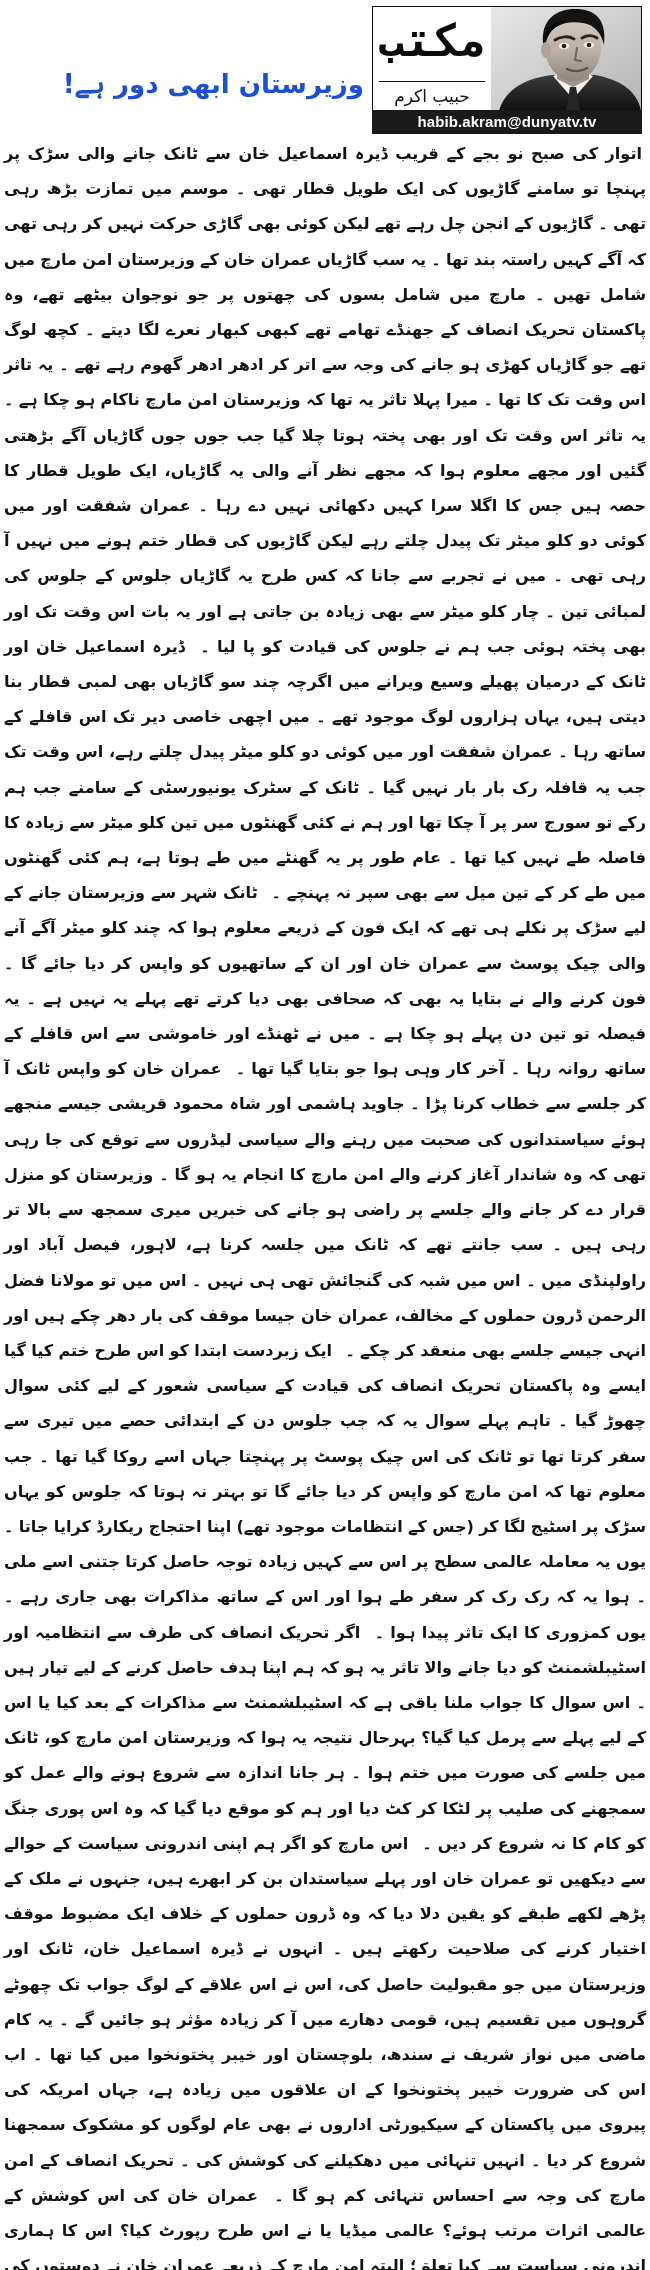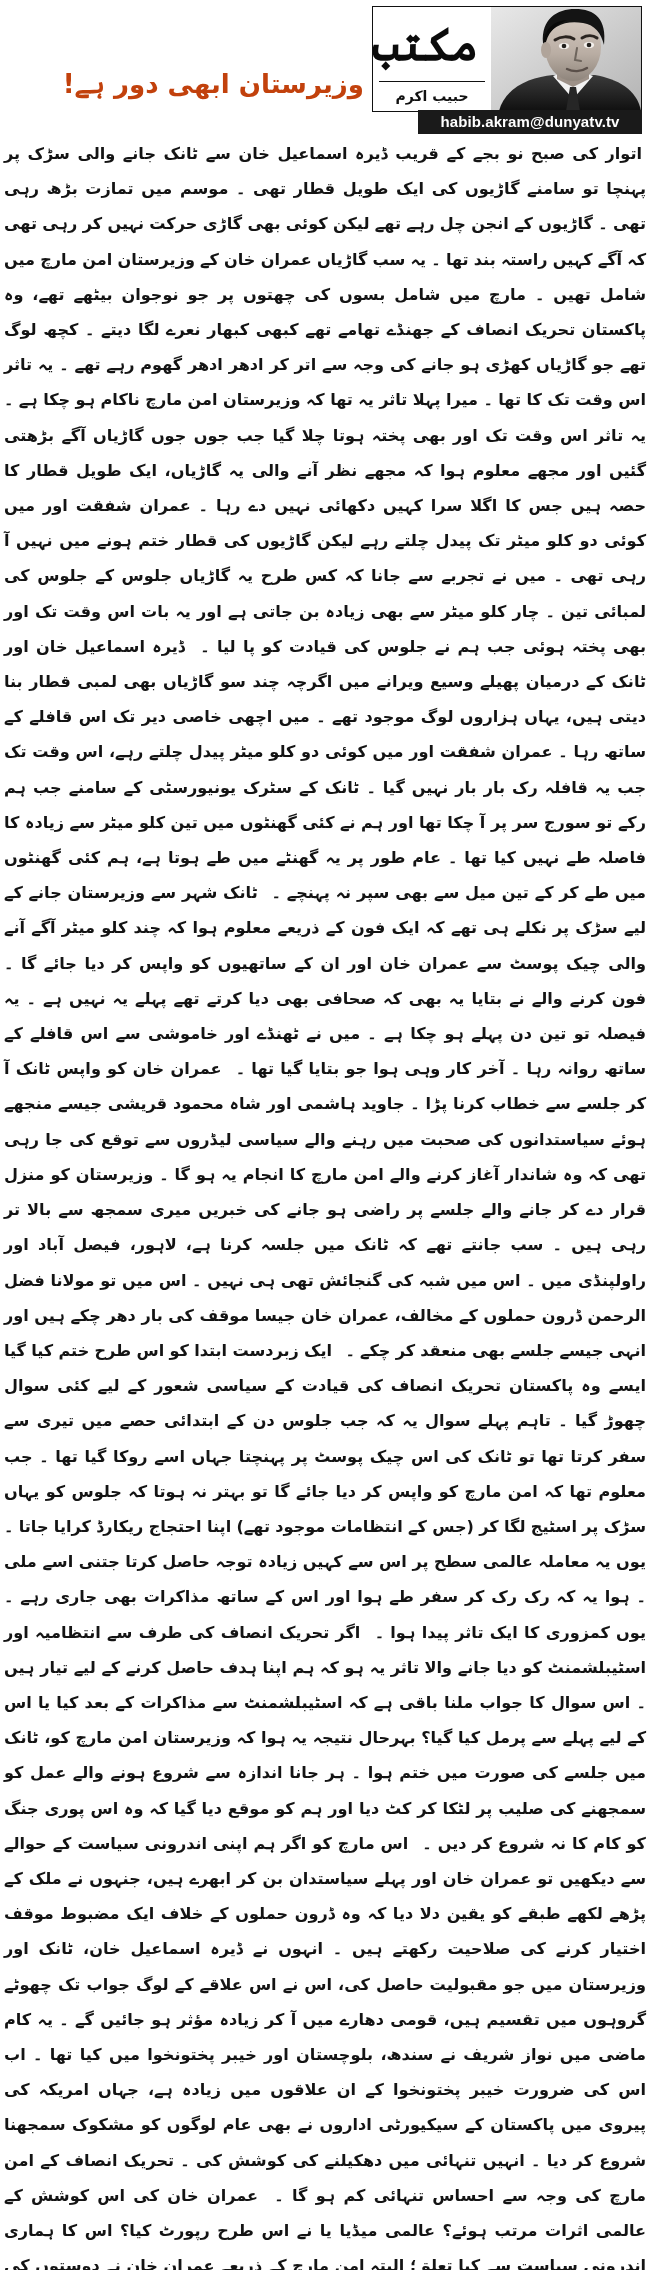--- a/index.html
+++ b/index.html
@@ -57,54 +57,54 @@
     width:120px;
     height:104px;
   }
   #brand-name{
     position:absolute;
     top:6px;
     left:0;
     width:118px;
     height:64px;
     line-height:64px;
-    text-align:left;
+    text-align:center;
     font-size:45px;
     font-weight:700;
     letter-spacing:-1px;
     color:#0b0b0b;
-    font-family:Liberation Serif, serif;
+    font-family:Liberation Mono, monospace;
     white-space:nowrap;
   }
   #brand-rule{
     position:absolute;
     top:74px;
     left:6px;
     width:106px;
     height:1px;
     background:#111;
   }
   #author-name{
     position:absolute;
     top:76px;
     left:0;
     width:118px;
     height:36px;
     line-height:26px;
     text-align:center;
-    font-size:14px;
-    font-weight:700;
+    font-size:17px;
+    font-weight:400;
     color:#111;
     white-space:nowrap;
   }
   #email-bar{
     position:absolute;
     top:104px;
     right:0;
-    width:224px;
+    width:270px;
     height:24px;
     background:#1a1a1a;
   }
   #email-text{
     display:block;
     width:100%;
     line-height:24px;
     text-align:center;
     color:#ffffff;
     font-size:15px;
@@ -116,21 +116,21 @@
 
   
   #headline{
     position:absolute;
     top:52px;
     right:286px;
     width:300px;
     text-align:left;
     font-size:26px;
     font-weight:700;
-    color:#c2410c;
+    color:#1d4ed8;
     direction:rtl;
     white-space:nowrap;
     font-family:"DejaVu Sans","Liberation Sans",sans-serif;
   }
 
   
   #article{
     position:absolute;
     top:136px;
     left:4px;

